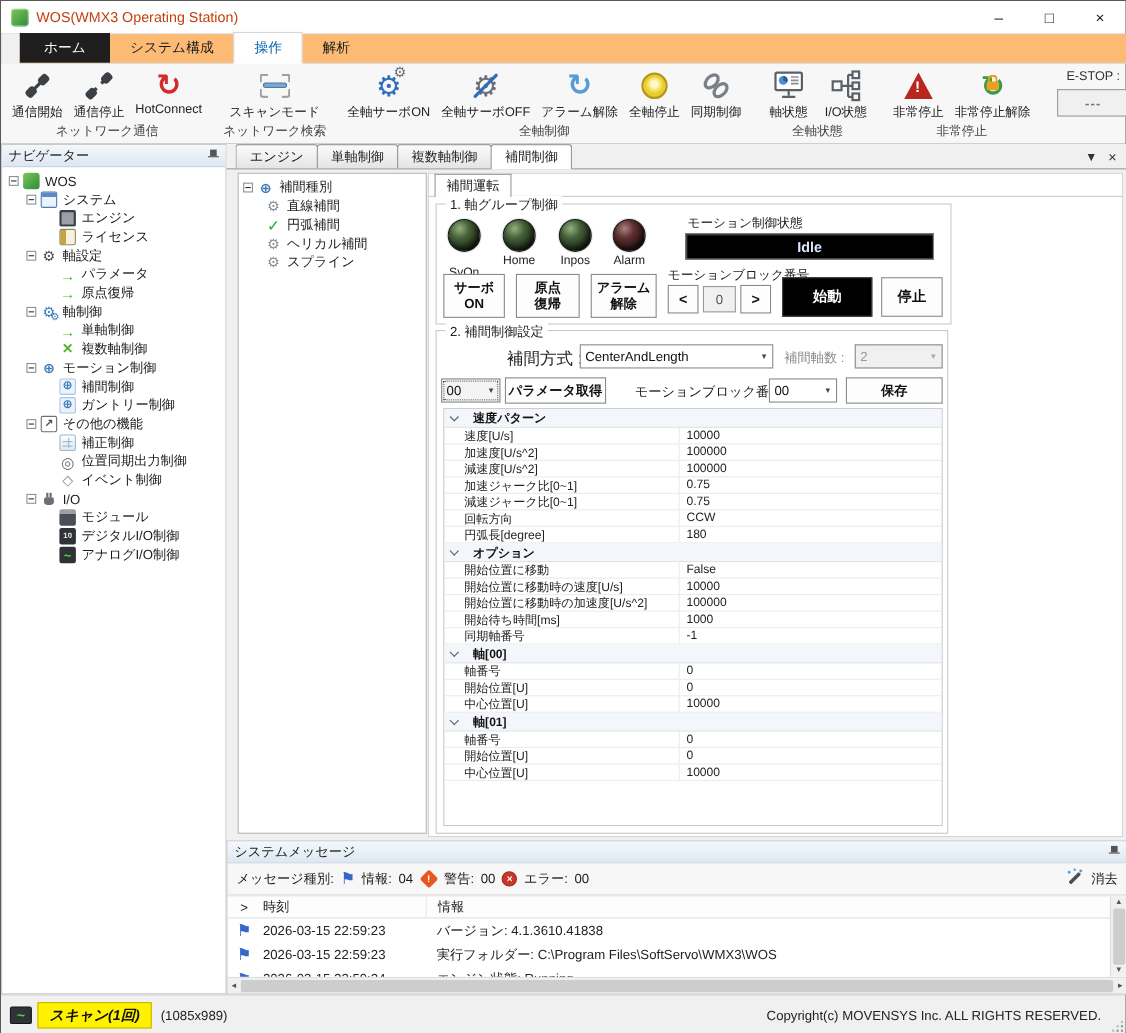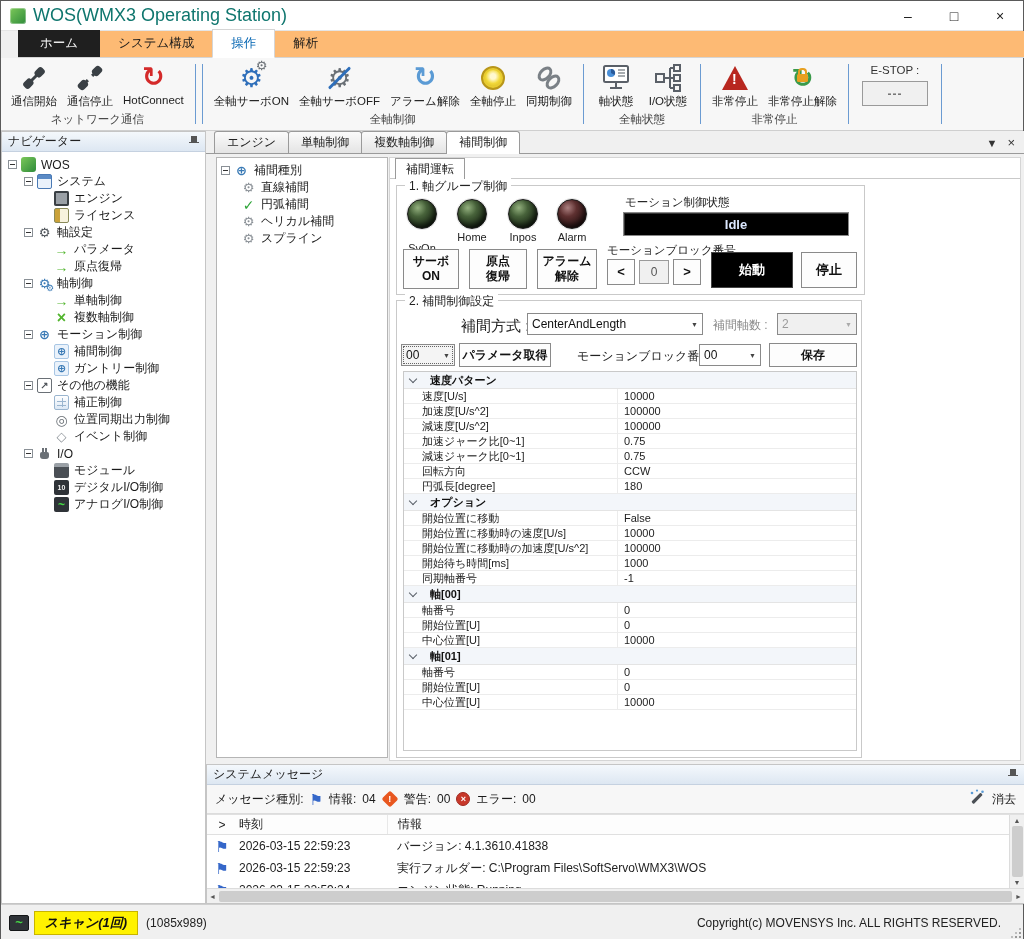--- a/index.html
+++ b/index.html
@@ -3,21 +3,21 @@
 <meta charset="utf-8">
 <style>
   *{margin:0;padding:0;box-sizing:border-box}
   html,body{width:1024px;height:939px;overflow:hidden}
   body{font-family:"Liberation Sans","DejaVu Sans",sans-serif;font-size:12px;color:#1a1a1a;background:#f0f0f0}
   #app{position:relative;width:1024px;height:939px;background:#f0f0f0;border:1px solid #5a5a5a}
 
   
   .titlebar{position:absolute;left:0;top:0;width:100%;height:30px;background:#fff;display:flex;align-items:center;border-bottom:1px solid #e5e5e5}
   .appicon{width:16px;height:16px;margin:0 7px 0 9px;border-radius:3px;background:linear-gradient(135deg,#7cc85a,#2e8b3a);box-shadow:inset 0 0 0 1px rgba(255,255,255,.35)}
-  .title-text{font-size:18px;color:#0f766e}
+  .title-text{font-size:13px;color:#c2410c}
   .win-btns{margin-left:auto;display:flex;height:100%}
   .win-btn{width:46px;height:100%;display:flex;align-items:center;justify-content:center;font-size:14px;color:#222}
 
   
   .menutabs{position:absolute;left:17px;top:30px;width:100%;height:27px;background:#fdba74;display:flex;align-items:flex-end;border-bottom:1px solid #d5d5d5}
   .mtab{padding:5px 18px;font-size:12.5px;color:#1a1a1a}
   .mtab.home{background:#1f1f1f;color:#fff;padding:5px 22px}
   .mtab.active{background:#fff;color:#0063b1;border:1px solid #d5d5d5;border-bottom:1px solid #fff;margin-bottom:-1px}
 
   
@@ -228,20 +228,37 @@
           <span class="ri">
               <span class="glyph-red">↻</span>
             </span>
           <span class="rlabel">HotConnect</span>
         </div>
       </div>
       <div class="rgname">ネットワーク通信</div>
     </div>
     <div class="rsep"></div>
 
+    <div class="rgroup">
+      <div class="ritems">
+        <div class="ritem" style="min-width:96px">
+          <span class="ri">
+            <span class="scan-ico">
+                <span class="scan-c tl"></span>
+                <span class="scan-c tr"></span>
+                <span class="scan-c bl"></span>
+                <span class="scan-c br"></span>
+                <span class="scan-bar"></span>
+              </span>
+          </span>
+          <span class="rlabel">スキャンモード</span>
+        </div>
+      </div>
+      <div class="rgname">ネットワーク検索</div>
+    </div>
     <div class="rsep"></div>
 
     <div class="rgroup">
       <div class="ritems">
         <div class="ritem">
           <span class="ri">
               <span class="gear-big">⚙</span>
               <span class="gear-small">⚙</span>
             </span>
           <span class="rlabel">全軸サーボON</span>

